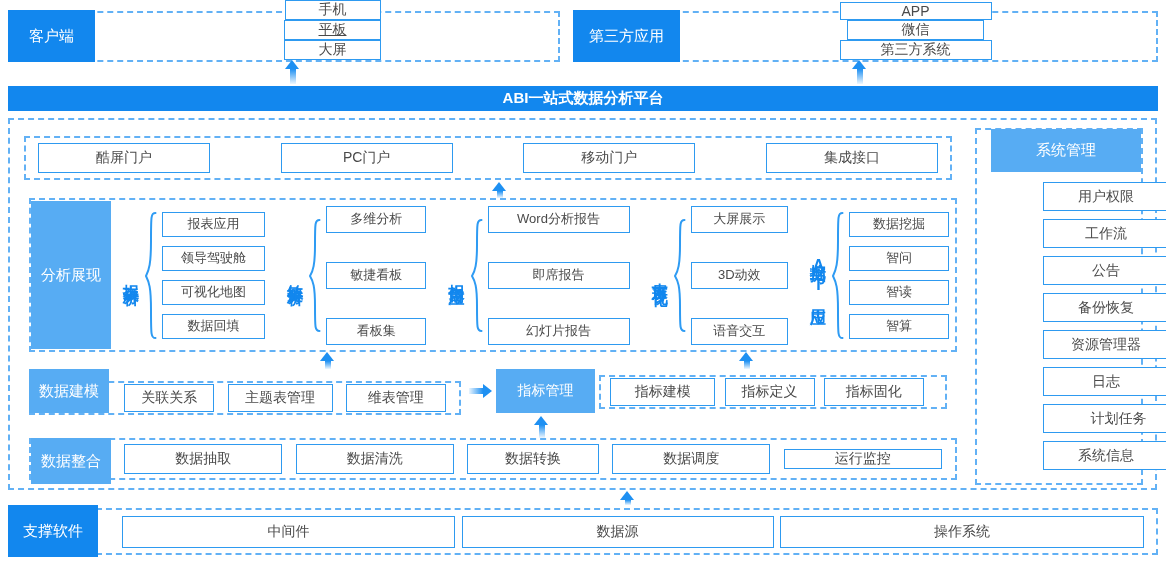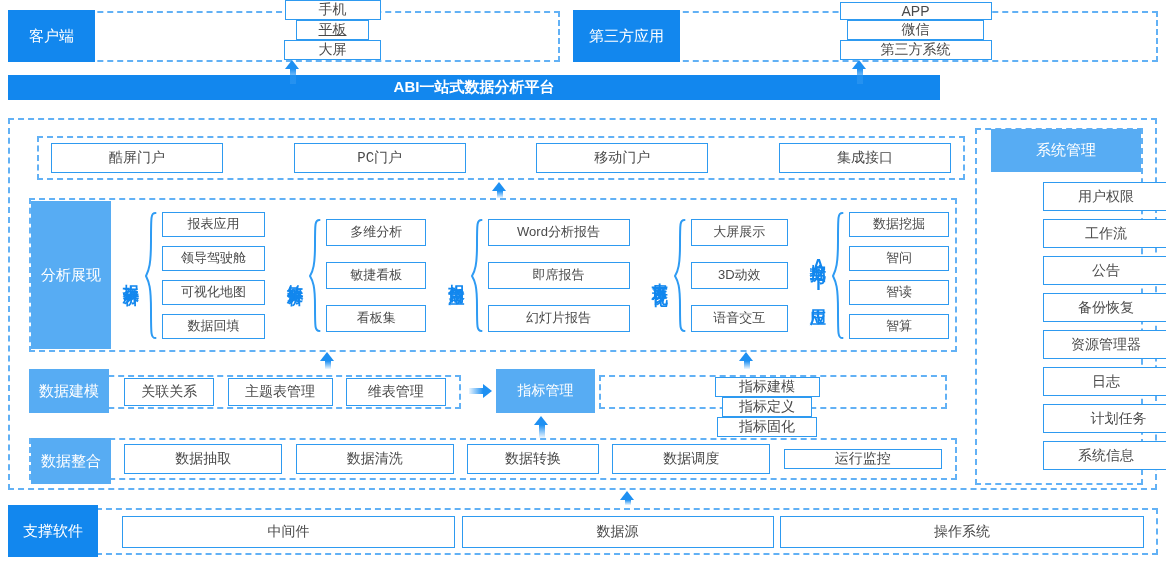--- a/index.html
+++ b/index.html
@@ -33,21 +33,21 @@
   .top-items { position: absolute; top: 0; bottom: 0; right: 0; display: flex; align-items: center; justify-content: flex-end; flex-direction: column; }
   .portal-items { position: absolute; inset: 0; display: flex; align-items: center; justify-content: space-between; padding: 0 12px; }
   .vlabel {
     writing-mode: vertical-rl; text-orientation: upright;
     color: var(--primary, #1287ee); font-weight: bold; font-size: 16px;
     letter-spacing: 2px; line-height: 1;
   }
   .group { display: flex; align-items: center; gap: 5px; }
   .gcol { display: flex; flex-direction: column; }
   .g0 .gcol, .g4 .gcol { gap: 9px; }
-  .g1 .gcol, .g2 .gcol, .g3 .gcol { gap: 16px; }
+  .g1 .gcol, .g2 .gcol, .g3 .gcol { gap: 29px; }
   .abox { height: 25px; background:#fff; border:1px solid var(--border,#2e9af0); display:flex; align-items:center; justify-content:center; font-size:13px; color:var(--text,#4a4a4a); }
   .g1 .abox, .g2 .abox, .g3 .abox { height: 27px; }
   .g0 .abox { width: 103px; } .g1 .abox { width: 100px; } .g2 .abox { width: 142px; }
   .g3 .abox { width: 97px; } .g4 .abox { width: 100px; }
   .brace path { fill: none; stroke: #2e9bf3; stroke-width: 2; stroke-linecap: round; }
   .arr-up { position: absolute; width: 15px; z-index: 4; }
   .arr-up .head { width: 0; height: 0; border-left: 7.5px solid transparent; border-right: 7.5px solid transparent; border-bottom: 9px solid var(--arrow, #1e90f2); }
   .arr-up .tail { width: 6px; height: calc(100% - 9px); margin: 0 auto; background: linear-gradient(to bottom, var(--arrow, #1e90f2), rgba(150, 205, 250, 0.15)); }
   .arr-right { position: absolute; height: 15px; display: flex; align-items: center; z-index: 4; }
   .arr-right .tail { height: 6px; flex: 1; background: linear-gradient(to right, rgba(150,205,250,0.2), var(--arrow, #1e90f2)); }
@@ -58,21 +58,21 @@
 </head>
 <body>
 
 <div id="page">
 
   <div class="abs" style="left:8px; top:10px; width:552px; height:52px;">
     <div class="dashed abs" style="inset:1px 0 0 0;">
       <div class="top-items" style="left:87px; padding:0 14px 0 24px;">
         <div class="box" style="width:105px; height:32px;">电脑</div>
         <div class="box" style="width:96px; height:32px;">手机</div>
-        <div class="box" style="width:73px; height:32px;text-decoration:underline;">平板</div>
+        <div class="box" style="width:97px; height:32px;text-decoration:underline;">平板</div>
         <div class="box" style="width:97px; height:32px;">大屏</div>
       </div>
     </div>
     <div class="solid-label abs" style="left:0; top:0; bottom:0; width:87px;">客户端</div>
   </div>
 
   <div class="abs" style="left:573px; top:10px; width:585px; height:52px;">
     <div class="dashed abs" style="inset:1px 0 0 0;">
       <div class="top-items" style="left:107px; padding:0 11px 0 4px;">
         <div class="box" style="width:152px; height:32px;">APP</div>
@@ -85,25 +85,25 @@
 
   <div class="arr-up" style="left:285px; top:60px; height:24px;">
       <div class="head"></div>
       <div class="tail"></div>
     </div>
   <div class="arr-up" style="left:852px; top:60px; height:24px;">
       <div class="head"></div>
       <div class="tail"></div>
     </div>
 
-  <div class="banner abs" style="left:8px; top:75px; width:932px; height:25px;">ABI一站式数据分析平台</div>
+  <div class="banner abs" style="left:8px; top:86px; width:1150px; height:25px;">ABI一站式数据分析平台</div>
 
   <div class="dashed abs" style="left:8px; top:118px; width:1149px; height:372px;">
 
-    <div class="dashed abs" style="left:27px; top:16px; width:928px; height:44px;font-family:Liberation Mono, monospace;">
+    <div class="dashed abs" style="left:14px; top:16px; width:928px; height:44px;">
       <div class="portal-items">
         <div class="box" style="width:172px; height:30px;">酷屏门户</div>
         <div class="box" style="width:172px; height:30px;">PC门户</div>
         <div class="box" style="width:172px; height:30px;">移动门户</div>
         <div class="box" style="width:172px; height:30px;">集成接口</div>
       </div>
     </div>
 
     <div class="arr-up" style="left:482px; top:62px; height:16px;">
         <div class="head"></div>
@@ -176,35 +176,35 @@
     <div class="arr-up" style="left:310px; top:232px; height:17px;">
         <div class="head"></div>
         <div class="tail"></div>
       </div>
     <div class="arr-up" style="left:729px; top:232px; height:17px;">
         <div class="head"></div>
         <div class="tail"></div>
       </div>
 
     <div class="abs" style="left:19px; top:249px; width:928px; height:44px;">
-      <div class="dashed abs" style="left:0; top:6px; width:432px; height:34px;">
+      <div class="dashed abs" style="left:0; top:12px; width:432px; height:34px;">
         <div class="row-items" style="left:80px; right:0;">
           <div class="box" style="width:90px; height:28px;">关联关系</div>
           <div class="box" style="width:105px; height:28px;">主题表管理</div>
           <div class="box" style="width:100px; height:28px;">维表管理</div>
         </div>
       </div>
       <div class="lite-label abs" style="left:0; top:0; height:44px; width:80px;">数据建模</div>
       <div class="arr-right" style="left:440px; top:14px; width:23px;">
           <div class="tail"></div>
           <div class="head"></div>
         </div>
       <div class="lite-label abs" style="left:467px; top:0; width:99px; height:44px; font-size:14px;">指标管理</div>
       <div class="dashed abs" style="left:570px; top:6px; width:348px; height:34px;">
-        <div class="row-items" style="left:0; right:12px;flex-direction:column;">
+        <div class="row-items" style="left:0; right:12px;">
           <div class="box" style="width:105px; height:28px;">指标建模</div>
           <div class="box" style="width:90px; height:28px;">指标定义</div>
           <div class="box" style="width:100px; height:28px;">指标固化</div>
         </div>
       </div>
     </div>
 
     <div class="arr-up" style="left:524px; top:296px; height:22px;">
         <div class="head"></div>
         <div class="tail"></div>

